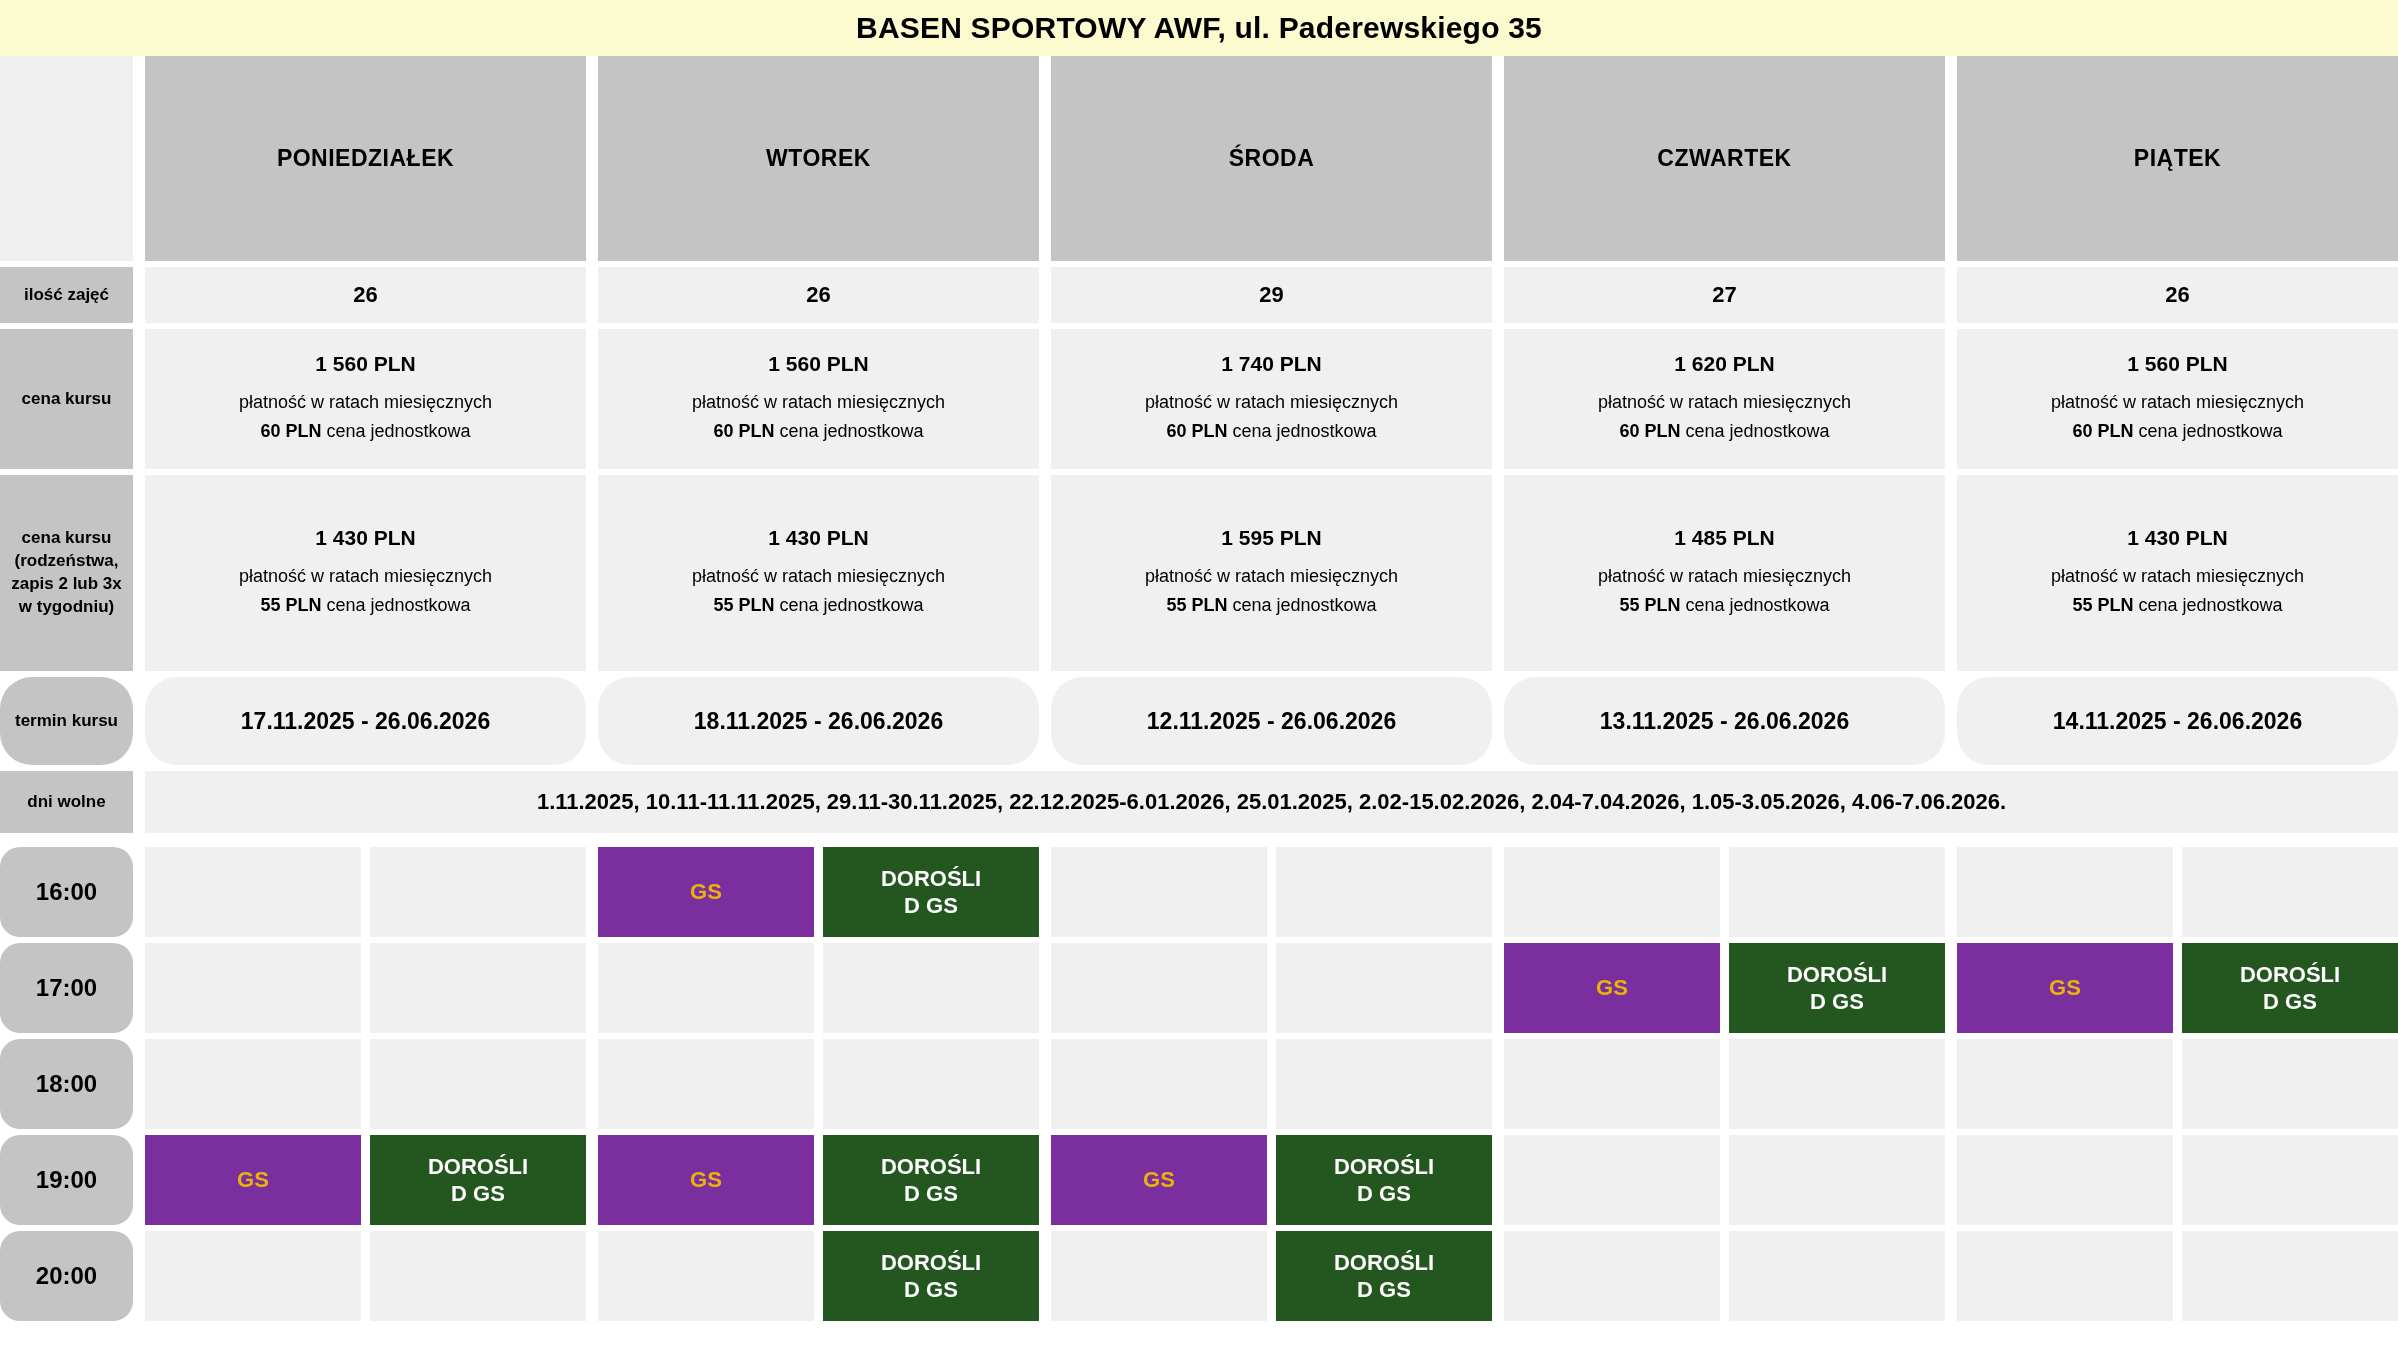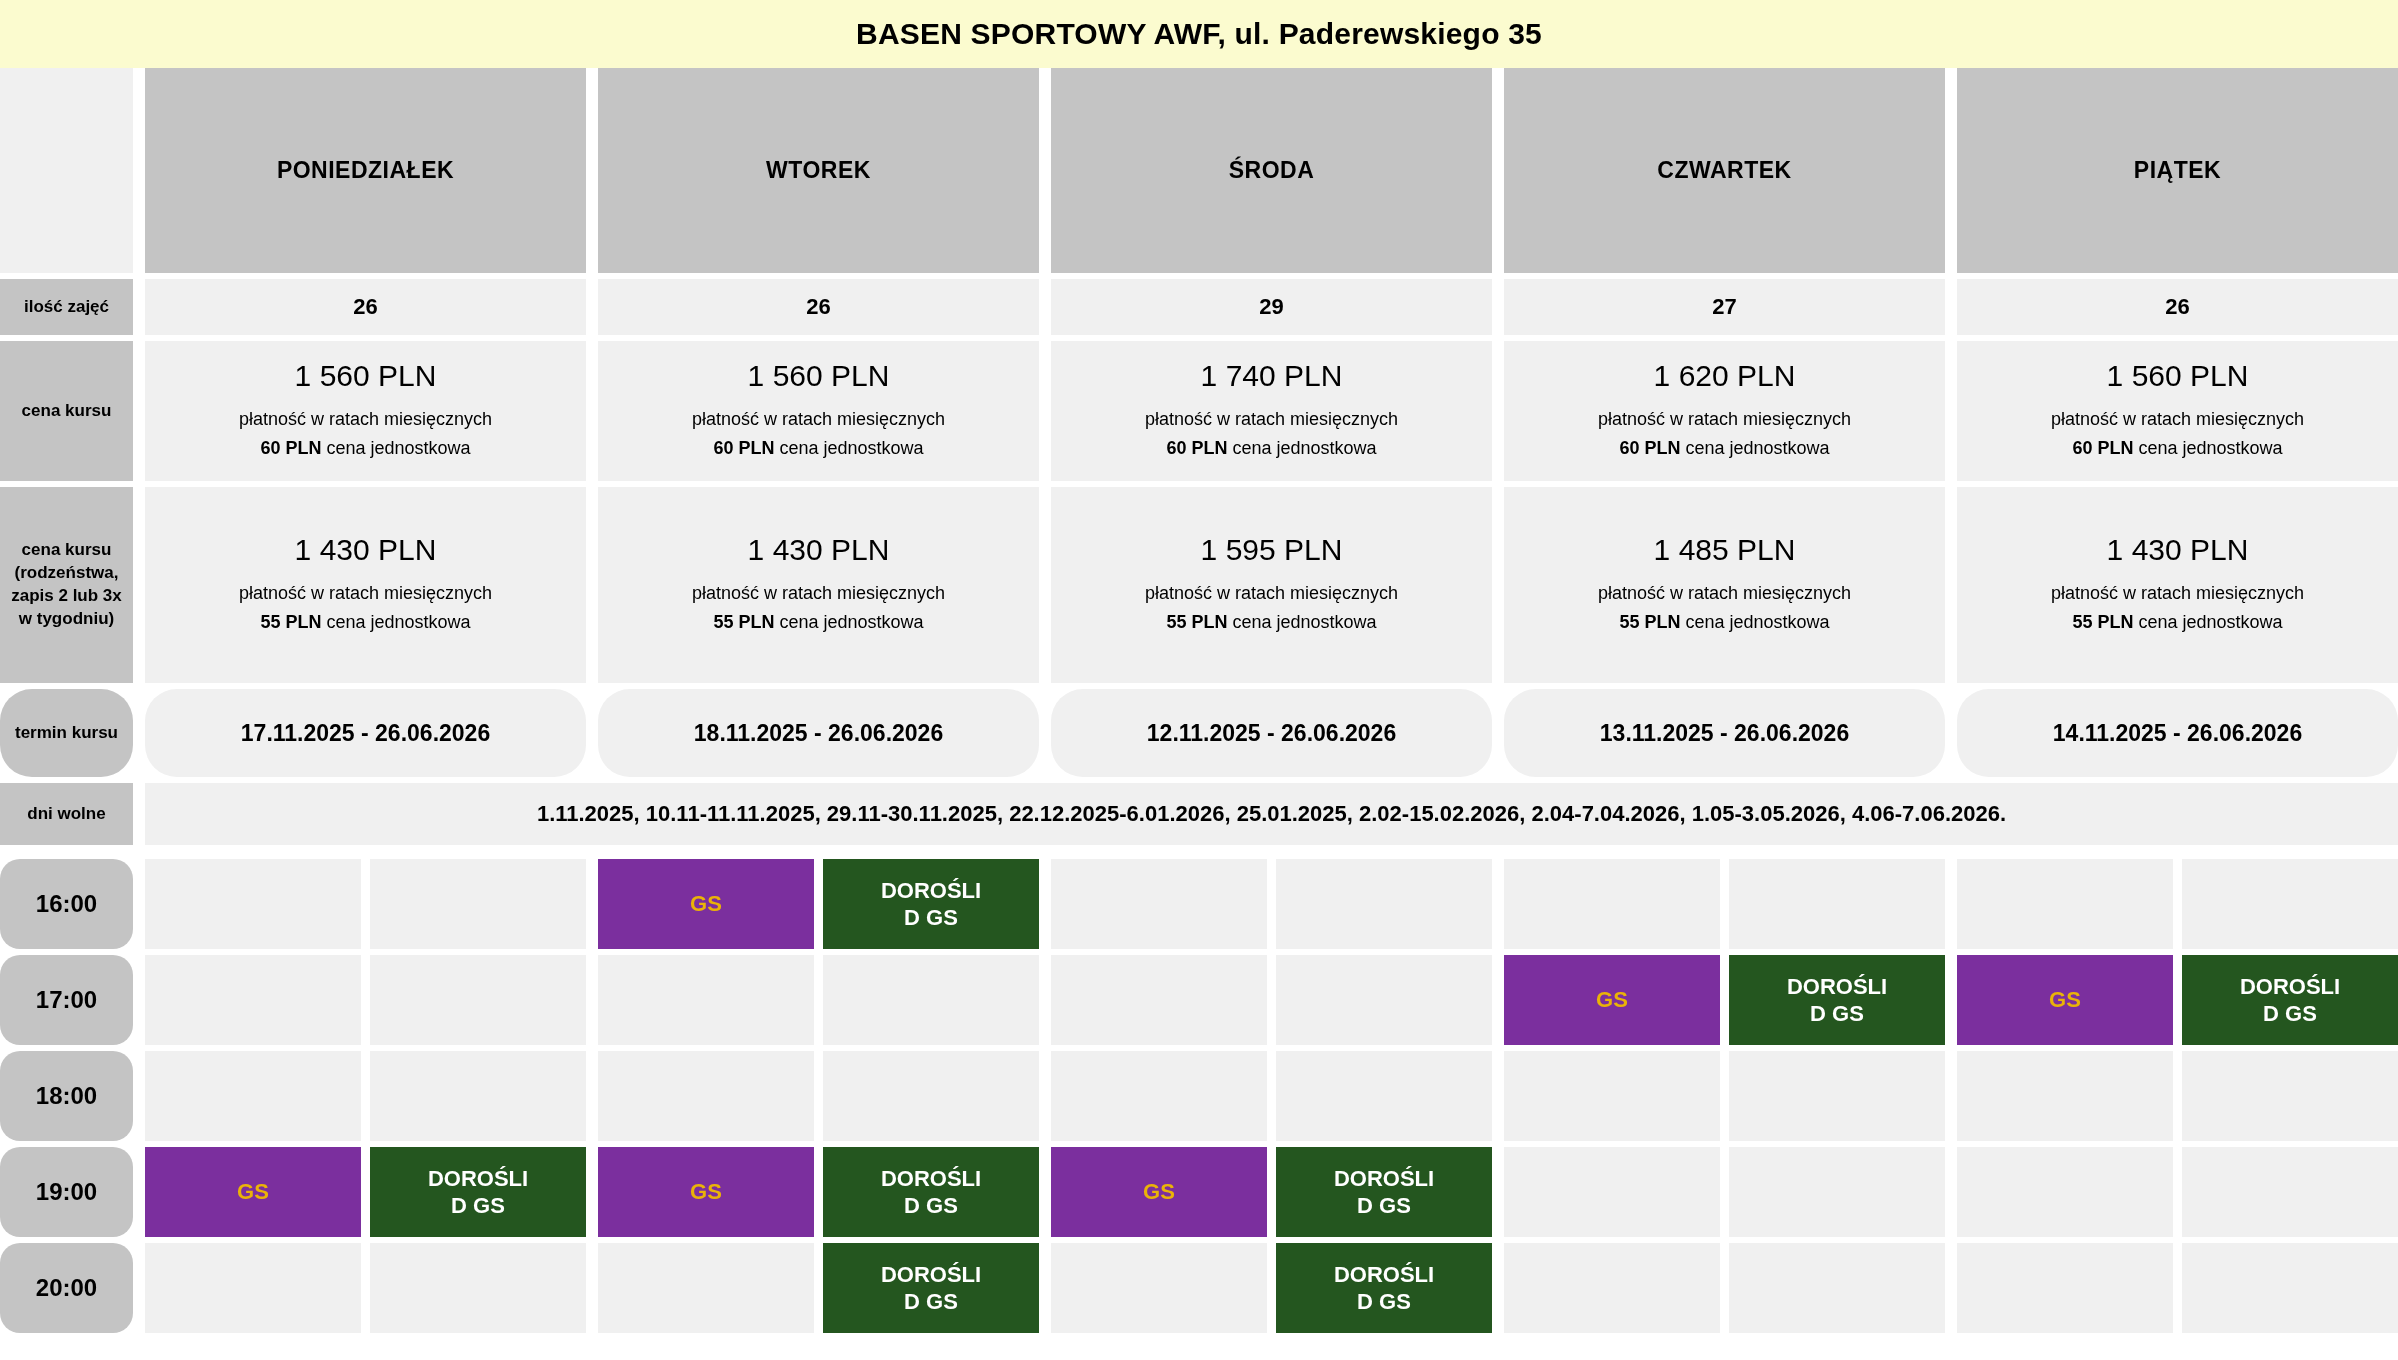--- a/index.html
+++ b/index.html
@@ -11,21 +11,21 @@
   .page {
     width: 2398px;
     height: 1360px;
     position: relative;
     background: #ffffff;
     overflow: hidden;
   }
 
   
   .title-bar {
-    height: 68px;
+    height: 56px;
     background: #fbfbcf;
     display: flex;
     align-items: center;
     justify-content: center;
   }
   .title-bar .title-text {
     font-size: 30px;
     font-weight: bold;
     color: #000;
     letter-spacing: 0.2px;
@@ -78,21 +78,21 @@
     color: #000;
     padding: 6px 16px;
   }
   .r-count { height: 56px; }
   .r-count .cell, .r-count .rowlabel { height: 56px; }
   .r-count .cell { font-size: 22px; font-weight: bold; }
 
   .r-price { }
   .r-price .cell, .r-price .rowlabel { height: 140px; }
   .r-price2 .cell, .r-price2 .rowlabel { height: 196px; }
-  .price-main { font-size: 30px; font-weight: normal; margin-bottom: 12px; }
+  .price-main { font-size: 21px; font-weight: bold; margin-bottom: 12px; }
   .price-sub { font-size: 18px; line-height: 1.6; }
   .price-sub b { font-weight: bold; }
 
   .r-term .cell, .r-term .rowlabel { height: 88px; border-radius: 32px; }
   .r-term .cell { font-size: 23px; font-weight: bold; }
 
   .r-free { display: grid; grid-template-columns: 133px 1fr; column-gap: 12px; margin-bottom: 14px; }
   .r-free .rowlabel { height: 62px; }
   .r-free .cell { height: 62px; font-size: 22px; font-weight: bold; }
 

